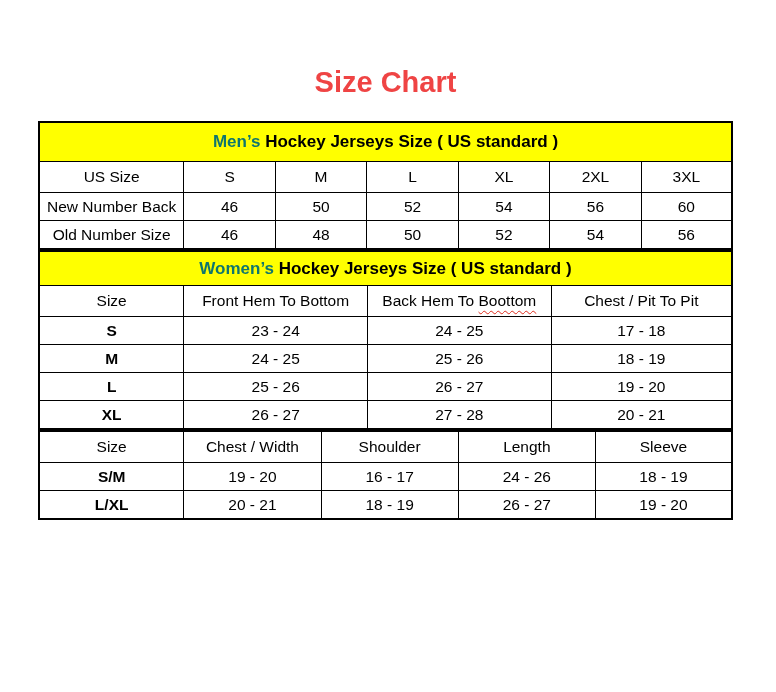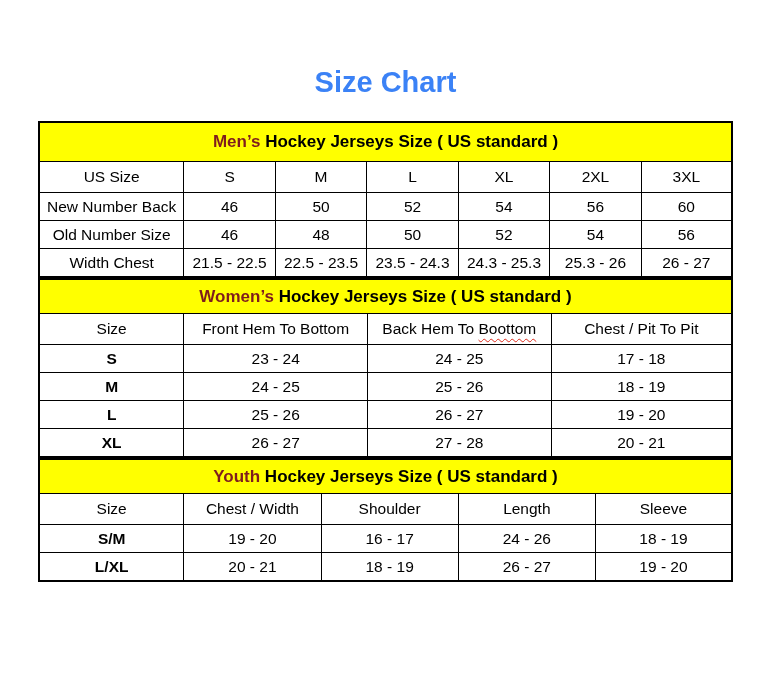--- a/index.html
+++ b/index.html
@@ -17,21 +17,21 @@
   .doc {
     padding-top: 66px;
   }
   .page-title {
     width: 695px;
     margin: 0 0 23px 38px;
     text-align: center;
     font-size: 29px;
     line-height: 32px;
     font-weight: bold;
-    color: #3b82f6;
+    color: #ef4444;
     letter-spacing: 0px;
   }
   .tables-wrap {
     width: 695px;
     margin-left: 38px;
   }
   table.size-table {
     border-collapse: collapse;
     table-layout: fixed;
     width: 695px;
@@ -48,21 +48,21 @@
     white-space: nowrap;
   }
   td.banner {
     background: #FFFF00;
     border: 2.5px solid #000000;
     font-weight: bold;
     font-size: 17px;
     height: 31px;
   }
   table.t0 td.banner { height: 36px; }
-  td.banner .red { color: #7f1d1d; }
+  td.banner .red { color: #0f766e; }
   table.size-table th {
     font-weight: normal;
     font-size: 15.5px;
     height: 28px;
   }
   table.size-table td.cell {
     font-size: 15.5px;
     font-weight: normal;
     height: 25px;
   }
@@ -116,29 +116,20 @@
               <td class="cell">60</td>
             </tr>
             <tr>
               <td class="cell">Old Number Size</td>
               <td class="cell">46</td>
               <td class="cell">48</td>
               <td class="cell">50</td>
               <td class="cell">52</td>
               <td class="cell">54</td>
               <td class="cell">56</td>
-            </tr>
-            <tr>
-              <td class="cell">Width Chest</td>
-              <td class="cell">21.5 - 22.5</td>
-              <td class="cell">22.5 - 23.5</td>
-              <td class="cell">23.5 - 24.3</td>
-              <td class="cell">24.3 - 25.3</td>
-              <td class="cell">25.3 - 26</td>
-              <td class="cell">26 - 27</td>
             </tr>
           </tbody>
         </table>
       </section>
     <section>
         <table class="size-table t1">
           <colgroup>
             <col style="width: 20.9%;">
             <col style="width: 26.5%;">
             <col style="width: 26.5%;">
@@ -185,23 +176,20 @@
         <table class="size-table t2">
           <colgroup>
             <col style="width: 20.9%;">
             <col style="width: 19.8%;">
             <col style="width: 19.8%;">
             <col style="width: 19.8%;">
             <col style="width: 19.7%;">
           </colgroup>
           <tbody>
             <tr>
-              <td colspan="5" class="banner"><span class="red">Youth</span><span> Hockey Jerseys Size ( US standard )</span></td>
-            </tr>
-            <tr>
               <th><span>Size</span></th>
               <th><span>Chest / Width</span></th>
               <th><span>Shoulder</span></th>
               <th><span>Length</span></th>
               <th><span>Sleeve</span></th>
             </tr>
             <tr>
               <td class="cell bold-label">S/M</td>
               <td class="cell">19 - 20</td>
               <td class="cell">16 - 17</td>

